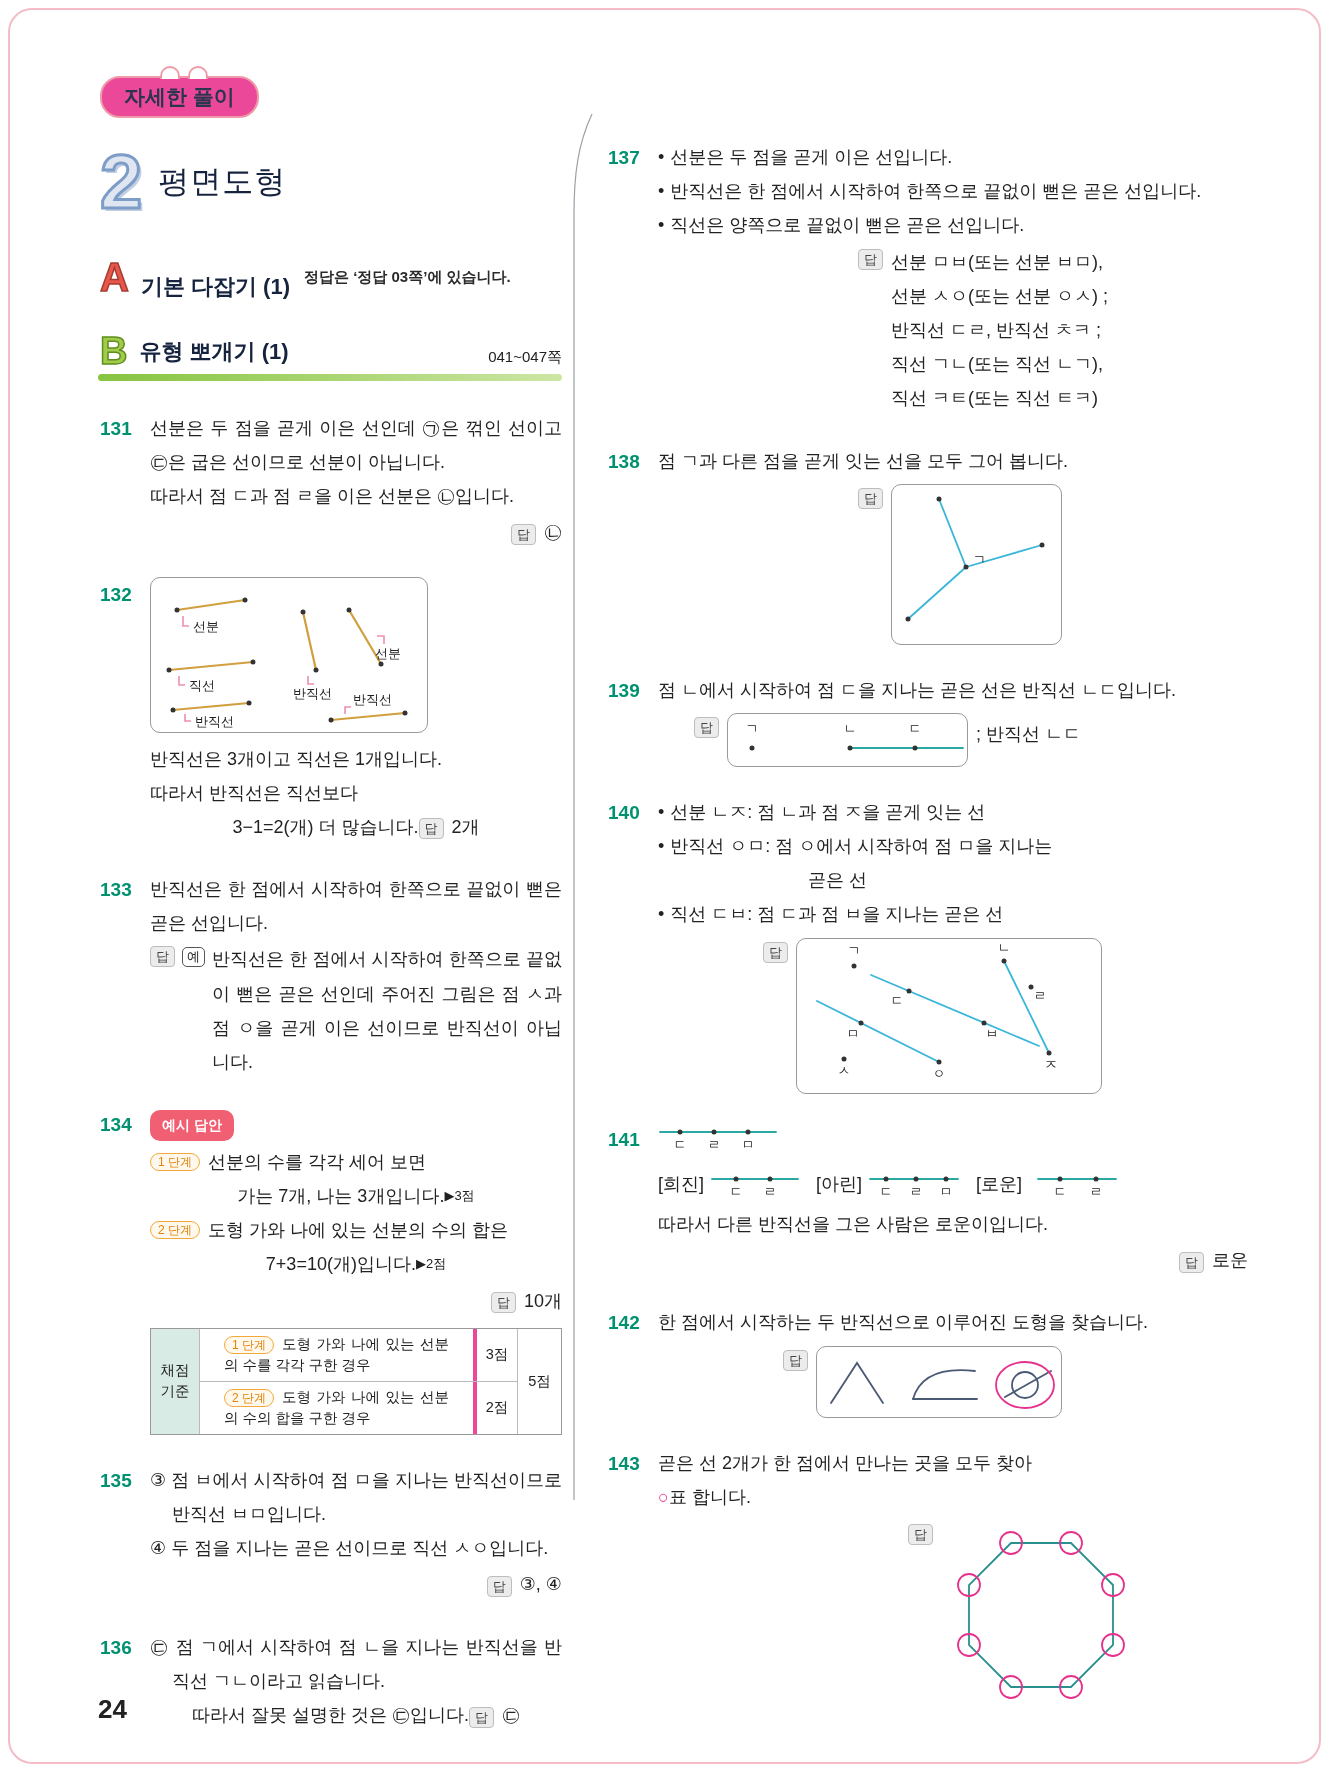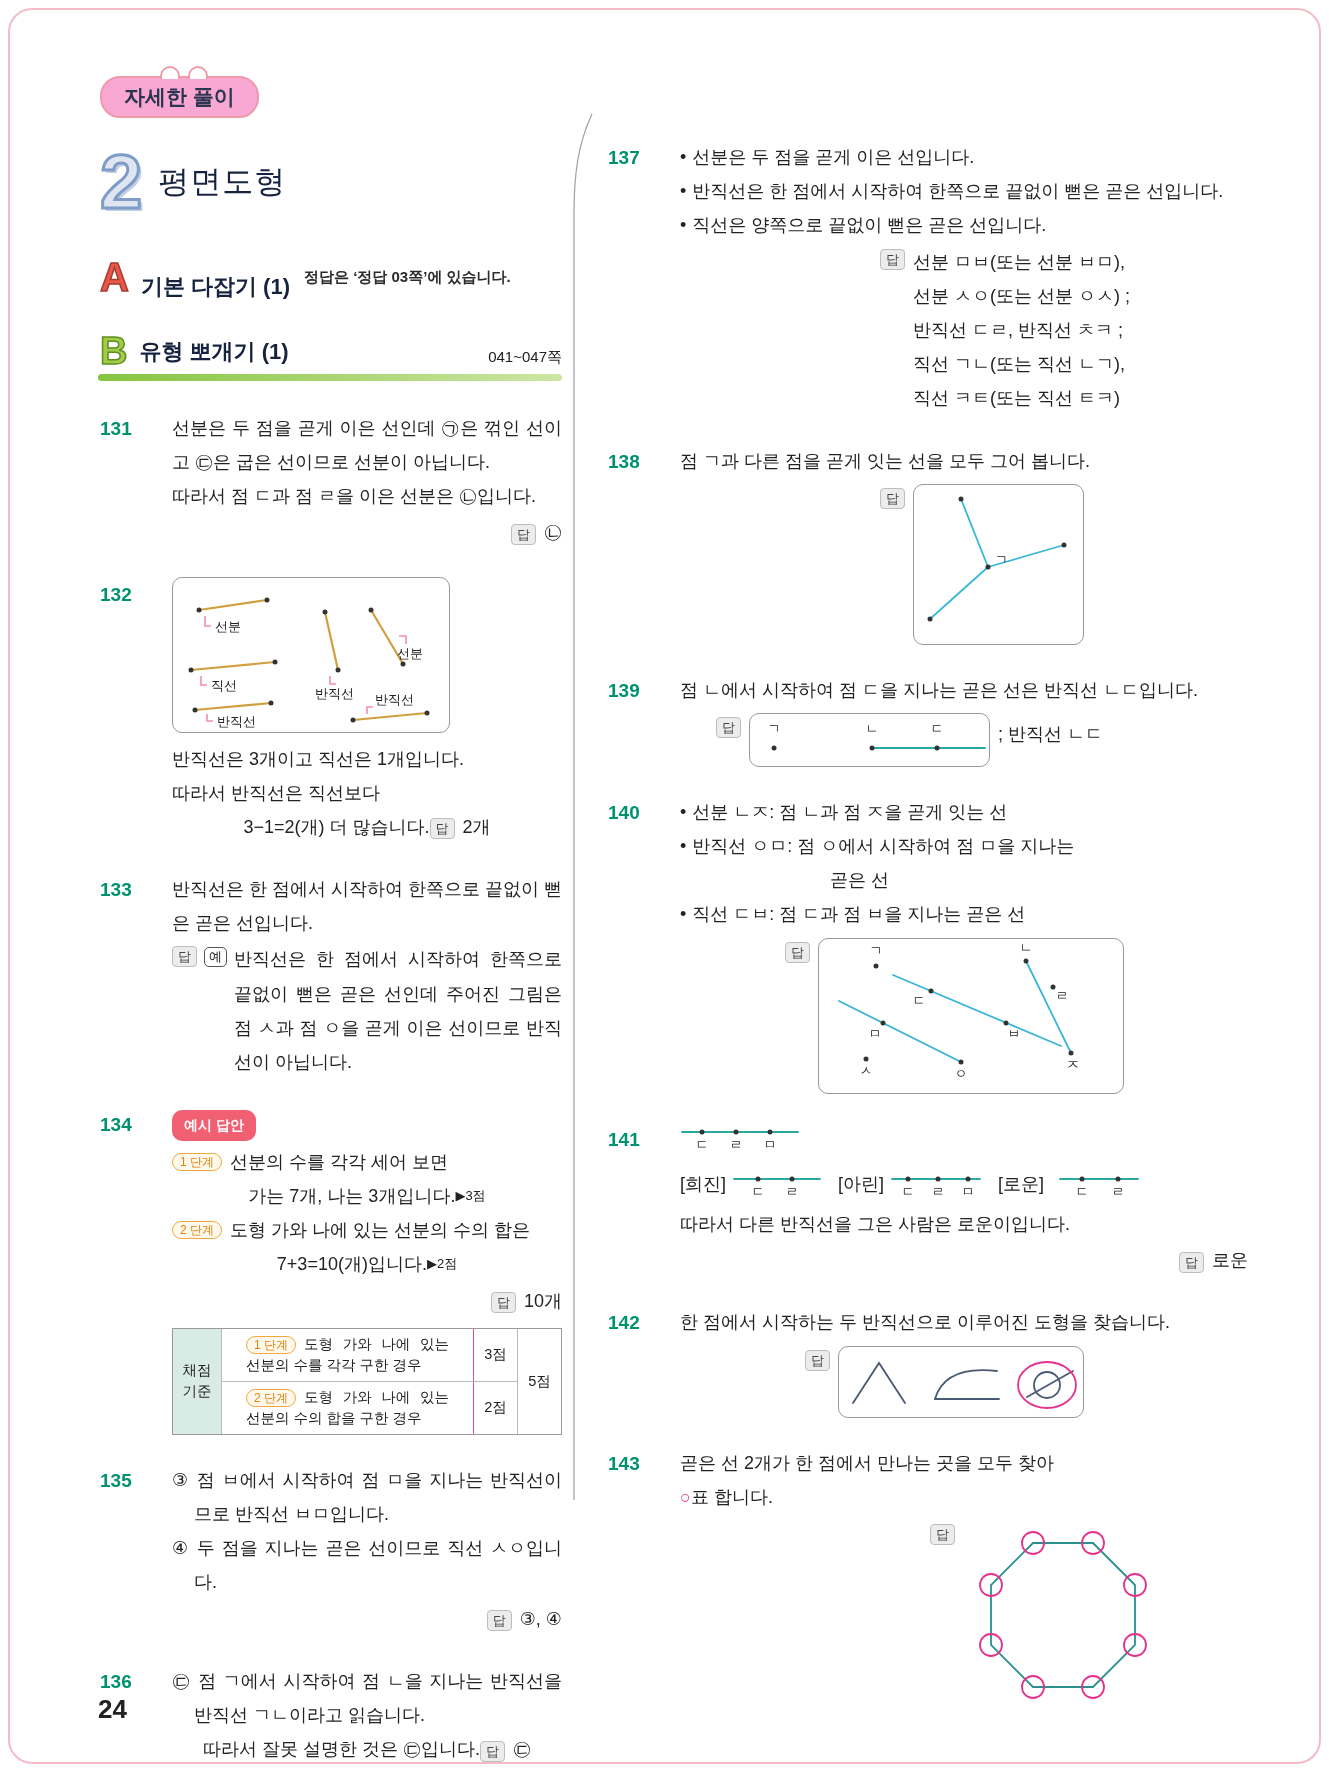--- a/index.html
+++ b/index.html
@@ -8,21 +8,21 @@
 
   .page { position:absolute; inset:0; background:#fff; }
   .frame { position:absolute; inset:8px; border:2px solid #f3bcc6; border-radius:24px; pointer-events:none; }
 
   .col-left  { position:absolute; left:100px; top:76px;  width:462px; }
   .col-right { position:absolute; left:608px; top:140px; width:640px; }
   .divider-svg { position:absolute; left:552px; top:114px; }
 
   
   .hbadge { position:relative; display:inline-block; border:2.5px solid #ef9aa9; border-radius:20px;
-            padding:5px 22px; font-weight:bold; font-size:21px; color:#2b3550; background:#f9a8d4; }
+            padding:5px 22px; font-weight:bold; font-size:21px; color:#2b3550; background:#ec4899; }
   .ear { position:absolute; width:20px; height:13px; border:2.5px solid #ef9aa9; border-bottom:none;
          border-radius:10px 10px 0 0; top:-12px; background:#fff; }
   .e1 { left:58px; } .e2 { left:86px; }
 
   
   .chapter { display:flex; align-items:center; gap:16px; margin-top:30px; }
   .ch-num { font-size:76px; font-weight:900; line-height:.9; color:#dfe6f1;
             -webkit-text-stroke:3px #7d9cc7; text-shadow:3px 3px 0 #c2cfe2; }
   .ch-title { font-size:31px; font-weight:normal; color:#16233f; letter-spacing:1px; }
 
@@ -33,21 +33,21 @@
   .secA-note { font-size:15px; font-weight:bold; color:#2a2a2a; margin-left:2px; }
   .secB { position:relative; display:flex; align-items:flex-end; gap:12px; margin-top:32px; padding-bottom:12px; }
   .letterB { font-size:38px; font-weight:900; line-height:.9; color:#a2cb4a; -webkit-text-stroke:1.5px #5f8f1f; }
   .secB-title { font-size:22px; font-weight:bold; color:#16233f; padding-bottom:2px; }
   .secB-pages { margin-left:auto; font-size:15px; color:#222; padding-bottom:2px; }
   .greenbar { position:absolute; left:-2px; right:0; bottom:0; height:7px; border-radius:4px;
               background:linear-gradient(90deg,#86c440,#cde6a4); }
 
   
   .problems { margin-top:30px; }
-  .problem { display:flex; gap:28px; margin-bottom:28px; }
+  .problem { display:flex; gap:6px; margin-bottom:28px; }
   .pnum { flex:0 0 44px; font-weight:bold; color:#009270; font-size:19px; line-height:1.9; }
   .pbody { flex:1; line-height:1.9; min-width:0; }
   .ptext { text-align:justify; }
   .hang { padding-left:22px; text-indent:-22px; text-align:justify; }
 
   .ansline { display:flex; align-items:center; gap:8px; margin-top:2px; }
   .right { justify-content:flex-end; }
   .linerow { display:flex; justify-content:center; align-items:center; }
   .ansgroup { display:flex; align-items:center; gap:8px; }
   .dap { flex:none; display:inline-block; background:#ececec; border:1px solid #bdbdbd; color:#444;
@@ -66,21 +66,21 @@
   .steprow { display:flex; align-items:center; }
 
   
   .rubric { display:flex; border:1px solid #999; font-size:14.5px; line-height:1.45; margin-top:10px; align-items:stretch; }
   .rlabel { flex:0 0 48px; background:#d8ebe4; display:flex; flex-direction:column; align-items:center;
             justify-content:center; color:#222; }
   .rmain { flex:1; display:flex; flex-direction:column; border-left:1px solid #bbb; }
   .rrow { display:flex; flex:1; }
   .rrow + .rrow { border-top:1px solid #bbb; }
   .rtext { flex:1; padding:5px 24px; text-align:justify; }
-  .rpts { flex:0 0 44px; border-left:1px solid #ec4899; display:flex; align-items:center; justify-content:center; }
+  .rpts { flex:0 0 44px; border-left:4px solid #ec4899; display:flex; align-items:center; justify-content:center; }
   .rtotal { flex:0 0 44px; border-left:1px solid #bbb; display:flex; align-items:center; justify-content:center; }
 
   
   .bullet { padding-left:17px; text-indent:-17px; text-align:justify; }
   .bmark { margin-right:6px; }
   .indent-deep { margin-left:150px; }
 
   
   .ansblock { display:flex; gap:8px; margin-left:200px; margin-top:2px; }
 

